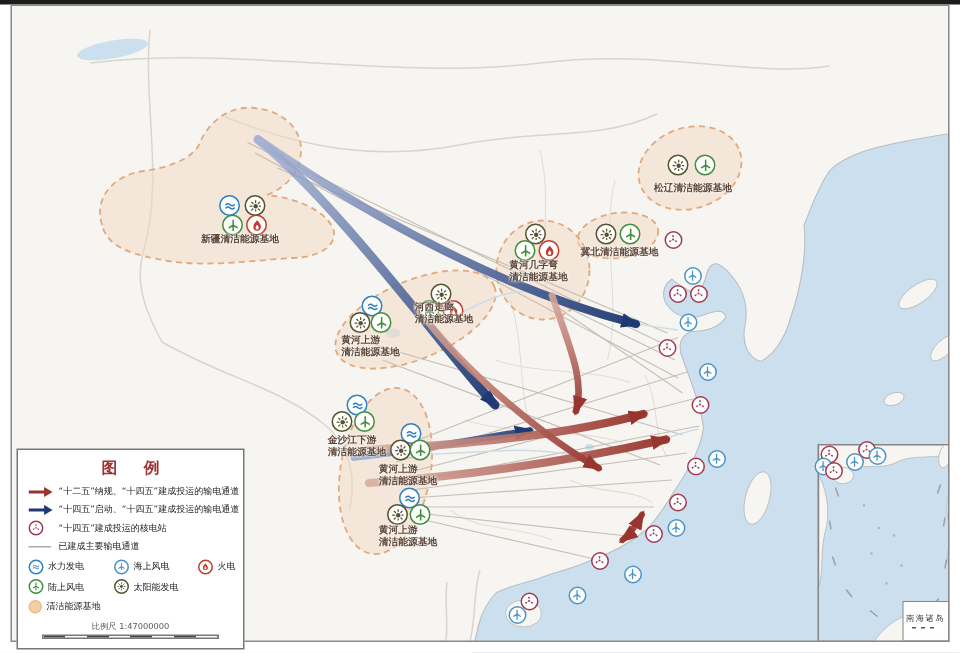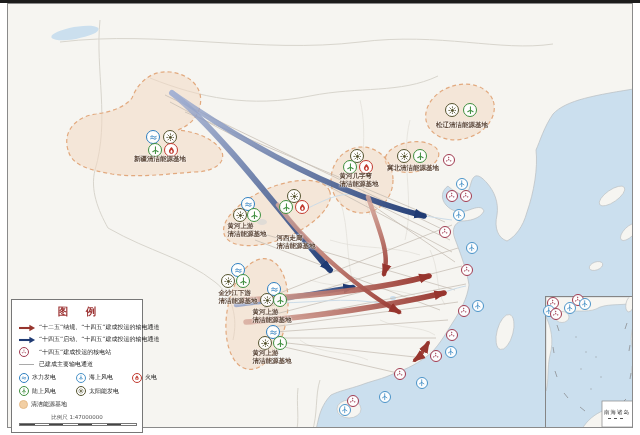--- a/index.html
+++ b/index.html
@@ -21,21 +21,21 @@
   .mk-offshore{border-color:var(--offshore);color:var(--offshore);}
   .mk-wind{border-color:var(--wind);color:var(--wind);}
   .mk-solar{border-color:var(--solar);color:var(--solar);}
   .mk-fire{border-color:var(--fire);color:var(--fire);}
   .mk-nuclear{border-color:var(--nuclear);color:var(--nuclear);}
   .mk-inline{position:static;transform:none;display:inline-flex;flex:none;}
   .base-label{position:absolute;transform:translate(-50%,-50%);z-index:6;text-align:left;
       font-size:6.5px;line-height:7.6px;font-weight:bold;color:#5b4536;white-space:nowrap;
       text-shadow:0 0 2px #fff,0 0 2px #fff;}
   
-  .legend{position:absolute;left:11px;top:299px;width:132px;background:#fff;
+  .legend{position:absolute;left:11px;top:299px;width:152px;background:#fff;
       border:1.2px solid #777;box-sizing:border-box;padding:5px 7px 6px 7px;z-index:10;}
   .lg-title{text-align:center;color:#9d3434;font-weight:bold;font-size:10.5px;
       letter-spacing:7px;text-indent:7px;margin-bottom:4px;}
   .lg-row{display:flex;align-items:center;margin:3px 0;}
   .lg-ic{width:20px;flex:none;display:flex;align-items:center;justify-content:flex-start;}
   .lg-txt{font-size:6px;color:#222;white-space:nowrap;}
   .lg-line{width:15px;height:1.6px;background:#a9a9a9;}
   .lg-grid-row{display:flex;align-items:center;margin:3.5px 0;}
   .lg-cell{display:flex;align-items:center;gap:3px;}
   .c1{width:57px;flex:none;} .c2{width:56px;flex:none;} .c3{flex:1;}
@@ -547,21 +547,21 @@
       <div class="mk mk-wind" style="left: 286px; top: 207px; width: 14px; height: 14px;">
         <svg viewBox="0 0 12 12">
           <use href="#sym-wind"></use>
         </svg>
       </div>
       <div class="mk mk-fire" style="left: 302px; top: 207px; width: 14px; height: 14px;">
         <svg viewBox="0 0 12 12">
           <use href="#sym-fire"></use>
         </svg>
       </div>
-      <div class="base-label" style="left: 296px; top: 243px;">
+      <div class="base-label" style="left: 296px; top: 209px;">
         <div>河西走廊</div>
         <div>清洁能源基地</div>
       </div>
       <div class="mk mk-hydro" style="left: 248px; top: 204px; width: 14px; height: 14px;">
         <svg viewBox="0 0 12 12">
           <use href="#sym-hydro"></use>
         </svg>
       </div>
       <div class="mk mk-solar" style="left: 240px; top: 215px; width: 14px; height: 14px;">
         <svg viewBox="0 0 12 12">

